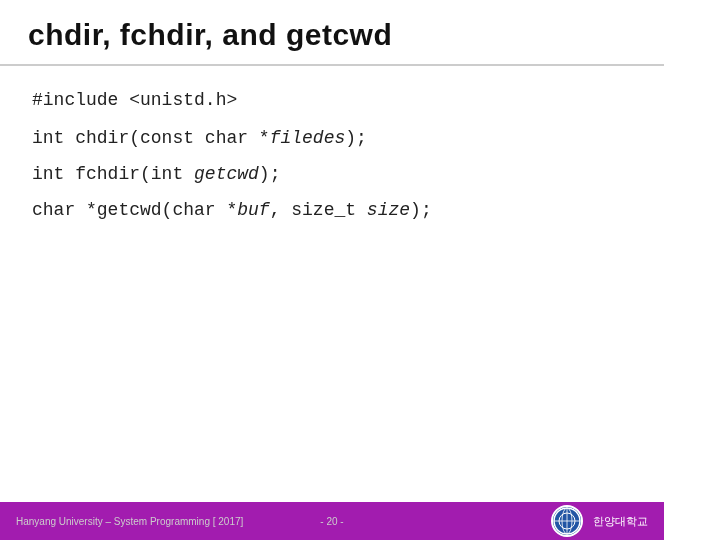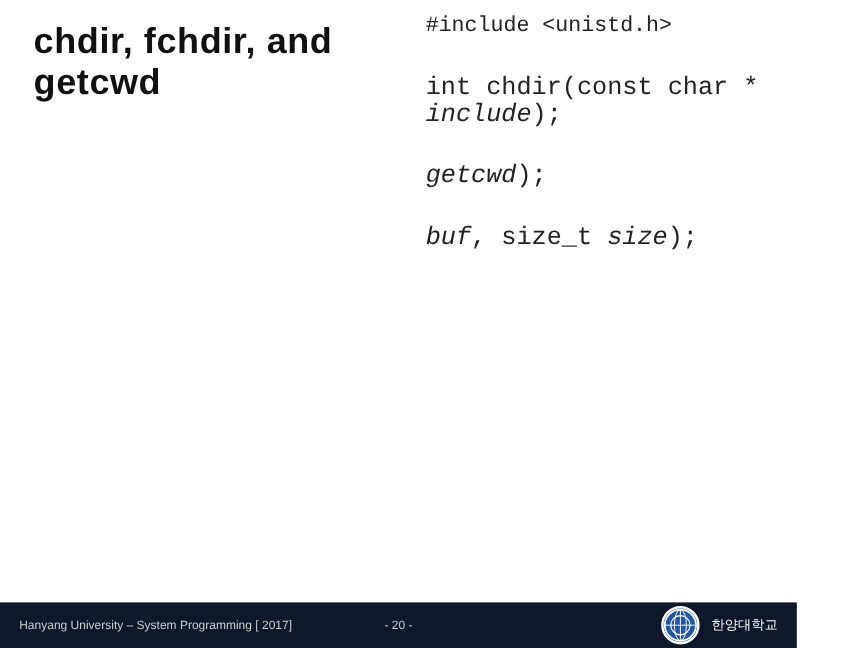--- a/index.html
+++ b/index.html
@@ -10,56 +10,56 @@
       background: #fff;
       font-family: Arial, sans-serif;
       overflow: hidden;
       position: relative;
     }
 
     .slide {
       width: 664px;
       height: 540px;
       display: flex;
-      flex-direction: row;
+      flex-direction: column;
       position: relative;
       border-radius: 20px;
     }
 
     .title-bar {
       padding: 18px 28px 12px 28px;
       border-bottom: 2px solid #ccc;
     }
 
     .title-text {
       font-size: 30px;
       font-weight: bold;
       font-family: Arial, sans-serif;
       letter-spacing: 0.5px;
       color: #111;
     }
 
     .content-area {
-      padding: 12px 32px 10px 32px;
+      padding: 24px 32px 10px 32px;
       flex: 1;
       display: flex;
       flex-direction: column;
-      gap: 12px;
+      gap: 0;
     }
 
     .include-line {
       font-family: 'Courier New', Courier, monospace;
       font-size: 18px;
       color: #222;
       margin-bottom: 18px;
     }
 
     .code-line {
       font-family: 'Courier New', Courier, monospace;
-      font-size: 21px;
+      font-size: 18px;
       color: #222;
       margin-bottom: 16px;
       display: flex;
       flex-wrap: wrap;
       align-items: flex-start;
     }
 
     .code-line .normal {
       font-style: normal;
     }
@@ -67,21 +67,21 @@
     .code-line .italic {
       font-style: italic;
     }
 
     .footer {
       position: absolute;
       bottom: 0;
       left: 0;
       right: 0;
       height: 38px;
-      background: #0f172a;
+      background: #a21caf;
       display: flex;
       align-items: center;
       justify-content: space-between;
       padding: 0 16px;
     }
 
     .footer-left {
       color: #ccc;
       font-size: 10px;
       font-family: Arial, sans-serif;
@@ -133,30 +133,32 @@
   </div>
 
   <div class="content-area">
 
     <div class="include-line">
       <span>#include &lt;unistd.h&gt;</span>
     </div>
 
     <div class="code-line">
       <span class="normal">int&nbsp;chdir(const&nbsp;char&nbsp;*</span>
-        <span class="italic">include</span>
+        <span class="italic">filedes</span>
         <span class="normal">);</span>
     </div>
 
     <div class="code-line">
+      <span class="normal">int&nbsp;fchdir(int&nbsp;</span>
         <span class="italic">getcwd</span>
         <span class="normal">);</span>
     </div>
 
     <div class="code-line">
+      <span class="normal">char&nbsp;*getcwd(char&nbsp;*</span>
         <span class="italic">buf</span>
         <span class="normal">,&nbsp;size_t&nbsp;</span>
         <span class="italic">size</span>
         <span class="normal">);</span>
     </div>
 
   </div>
 
   <div class="footer">
     <span class="footer-left">Hanyang University – System Programming  [ 2017]</span>

